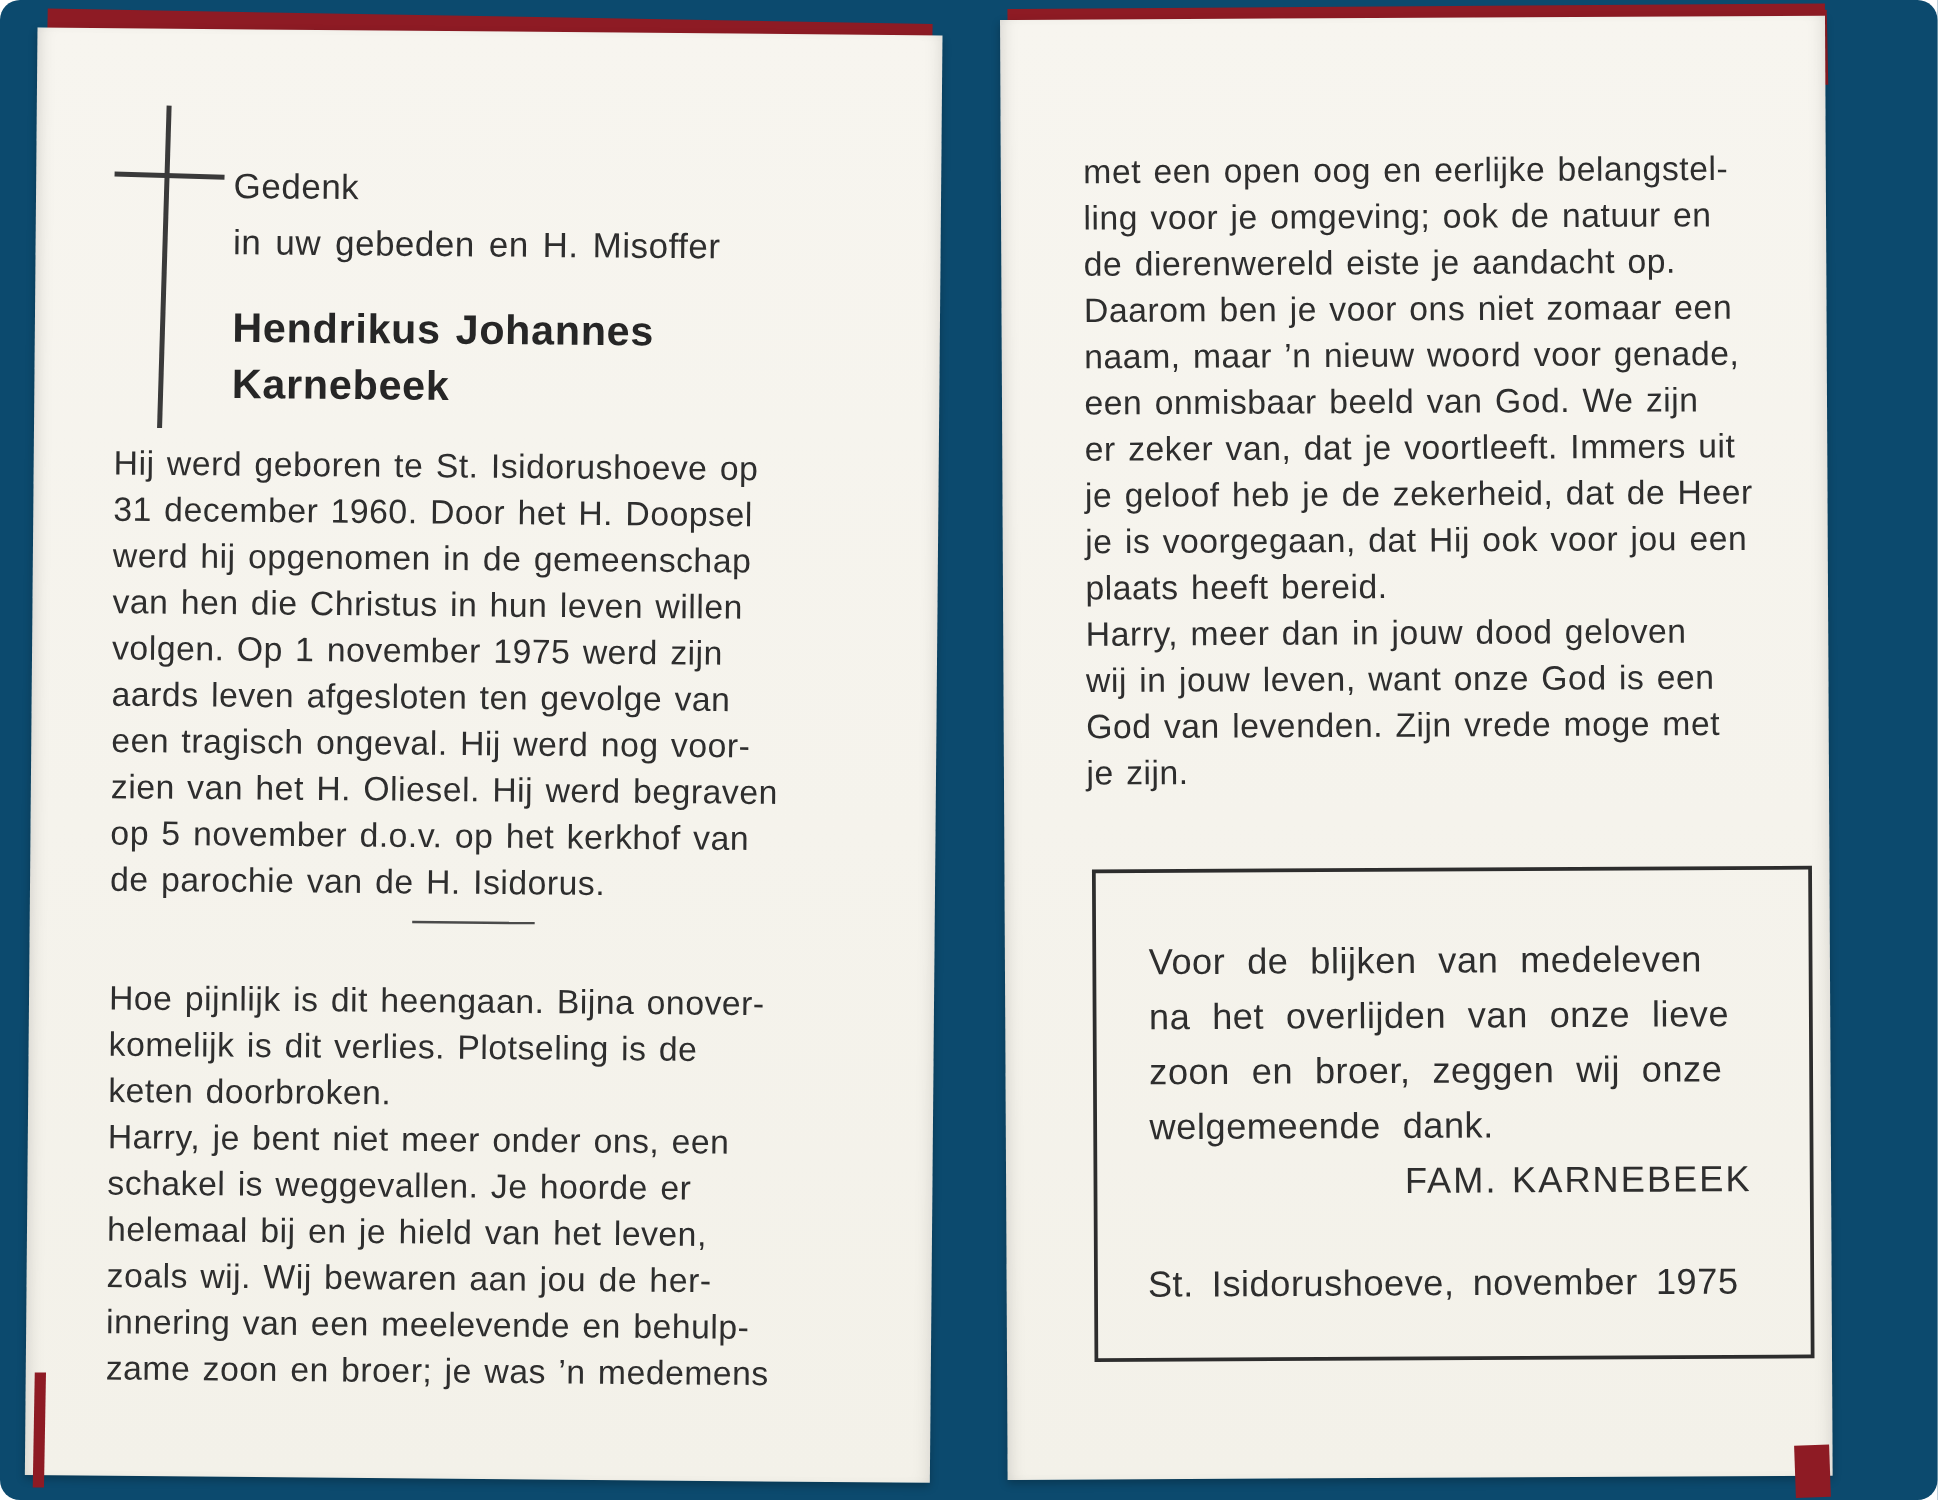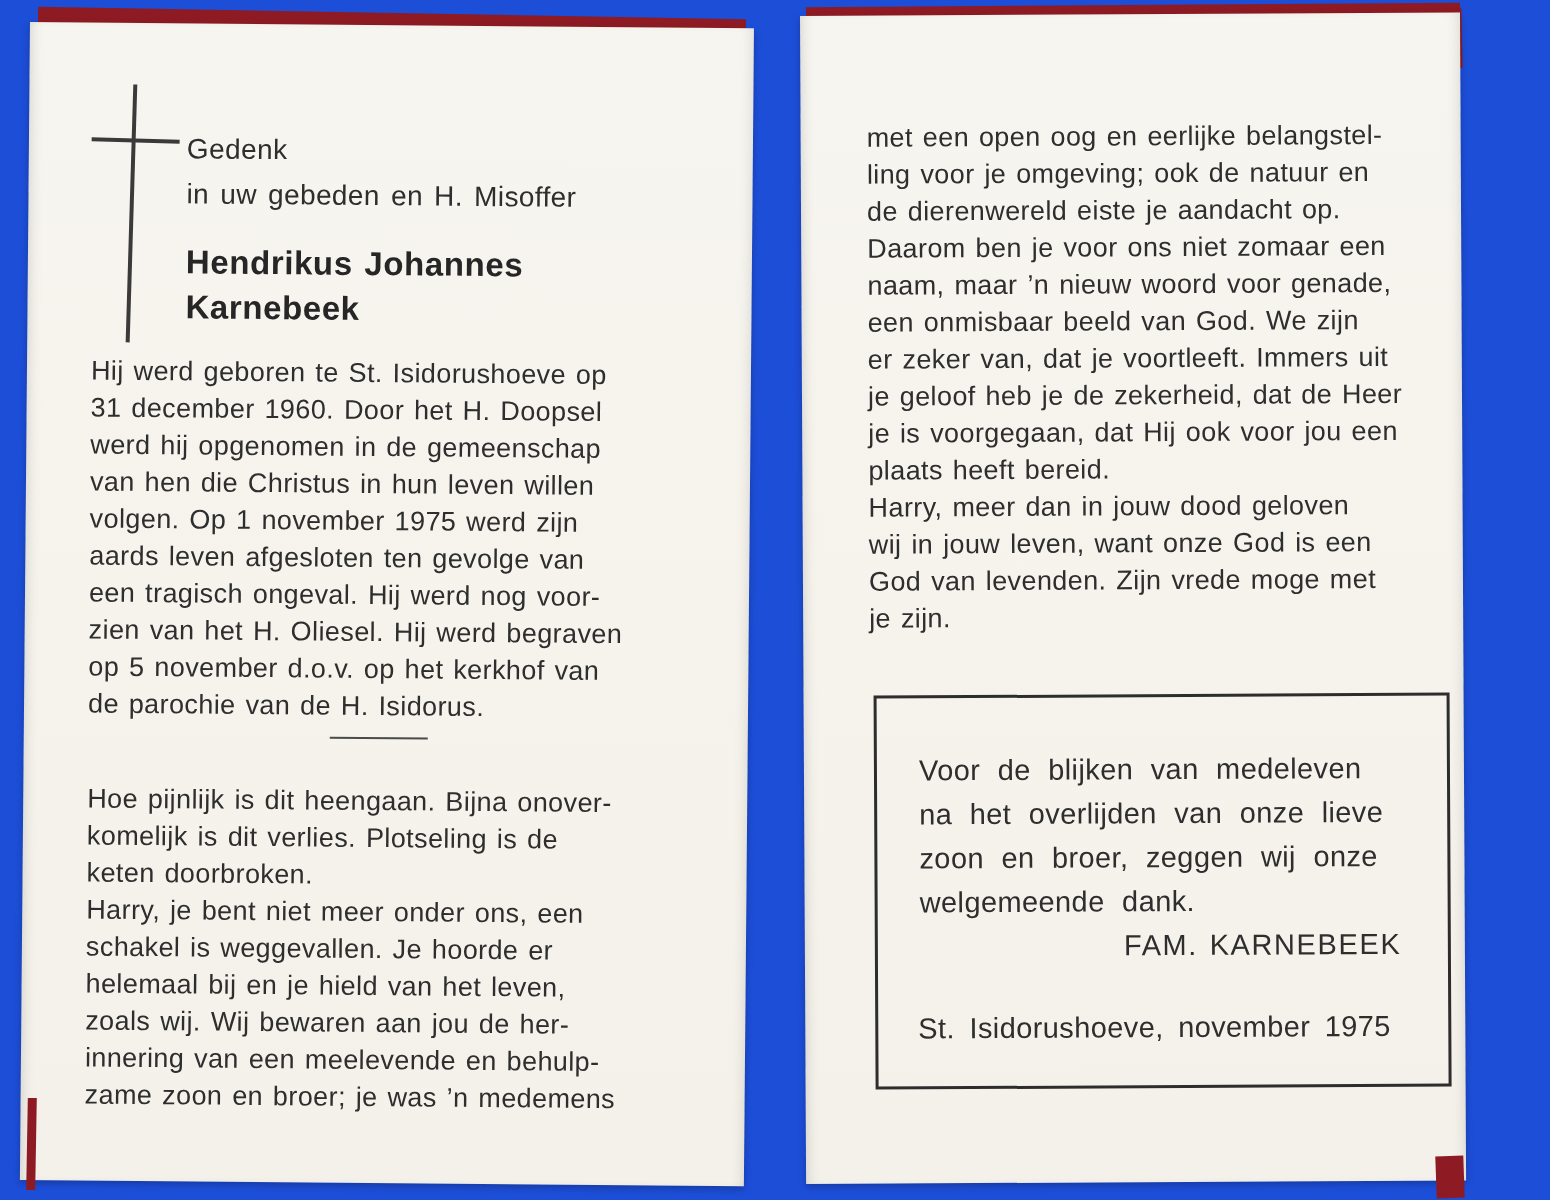--- a/index.html
+++ b/index.html
@@ -11,21 +11,22 @@
     width: 1550px;
     height: 1200px;
     position: relative;
     overflow: hidden;
     font-family: "Liberation Sans", sans-serif;
     color: #2e2e2e;
   }
   .canvas {
     position: absolute;
     inset: 0;
-    background: #1d4ed8;
+    background: #0c4a6e;
+    border-radius: 16px;
   }
   
   .red-edge {
     position: absolute;
     background: #8e1b24;
   }
   .red-strip-left  { left: 38px;  top: 13px;  width: 708px; height: 17px; transform: rotate(1.0deg); }
   .red-strip-right { left: 806px; top: 5px;   width: 654px; height: 19px; transform: rotate(-0.4deg); }
   .red-corner-tr   { left: 1448px; top: 8px;  width: 14px;  height: 60px; transform: rotate(-1.2deg); }
   

